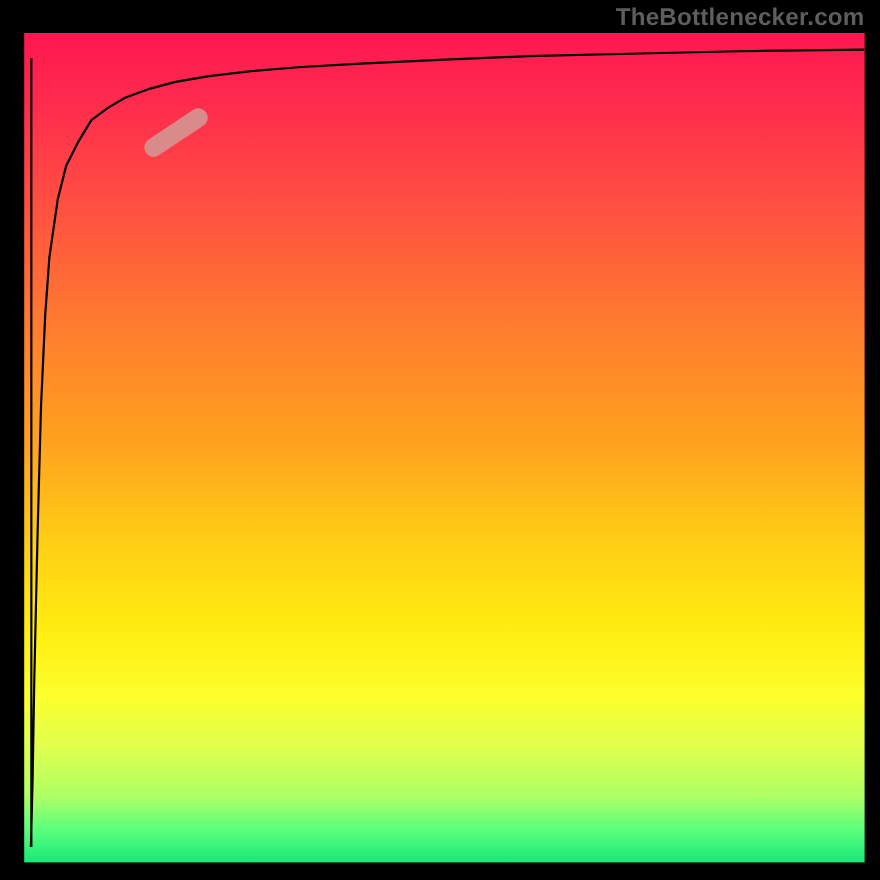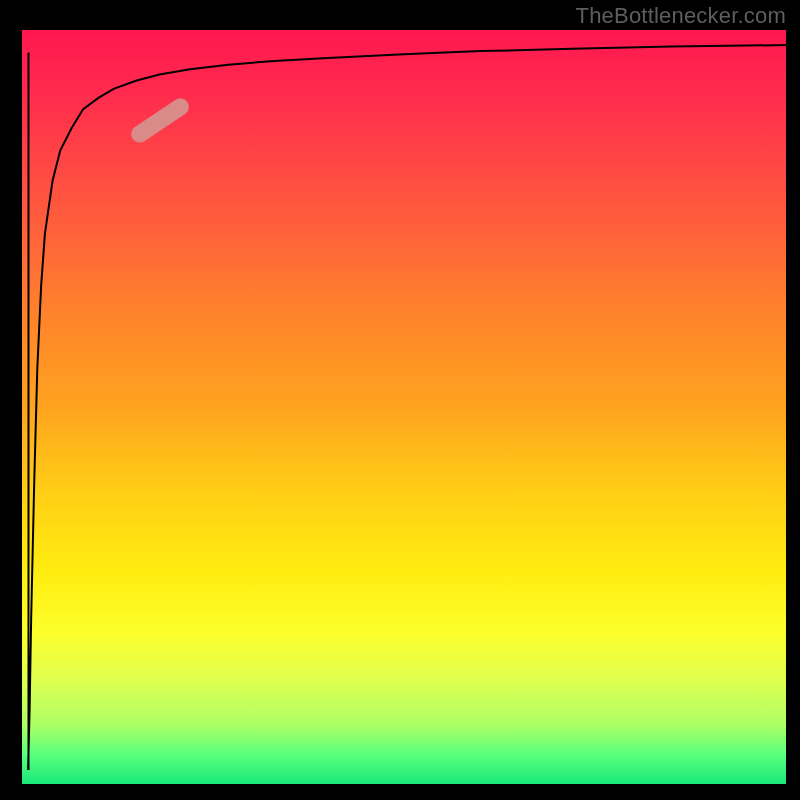--- a/index.html
+++ b/index.html
@@ -41,20 +41,21 @@
     height: 754px;
     pointer-events: none;
   }
   .watermark {
     position: absolute;
     top: 3px;
     right: 14px;
     color: #5f5d5d;
     font-size: 22px;
     letter-spacing: 0.2px;
+    font-weight: bold;
   }
   .pill {
     position: absolute;
     width: 66px;
     height: 17px;
     background: #d98b89;
     border-radius: 10px;
     transform-origin: center;
   }
 </style>

